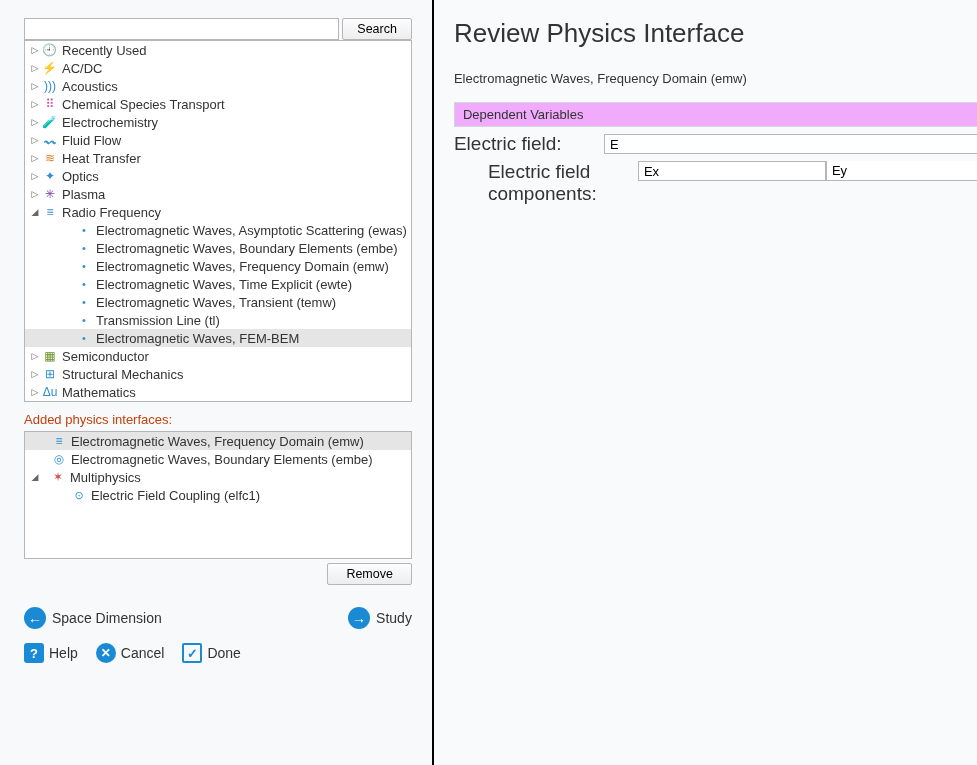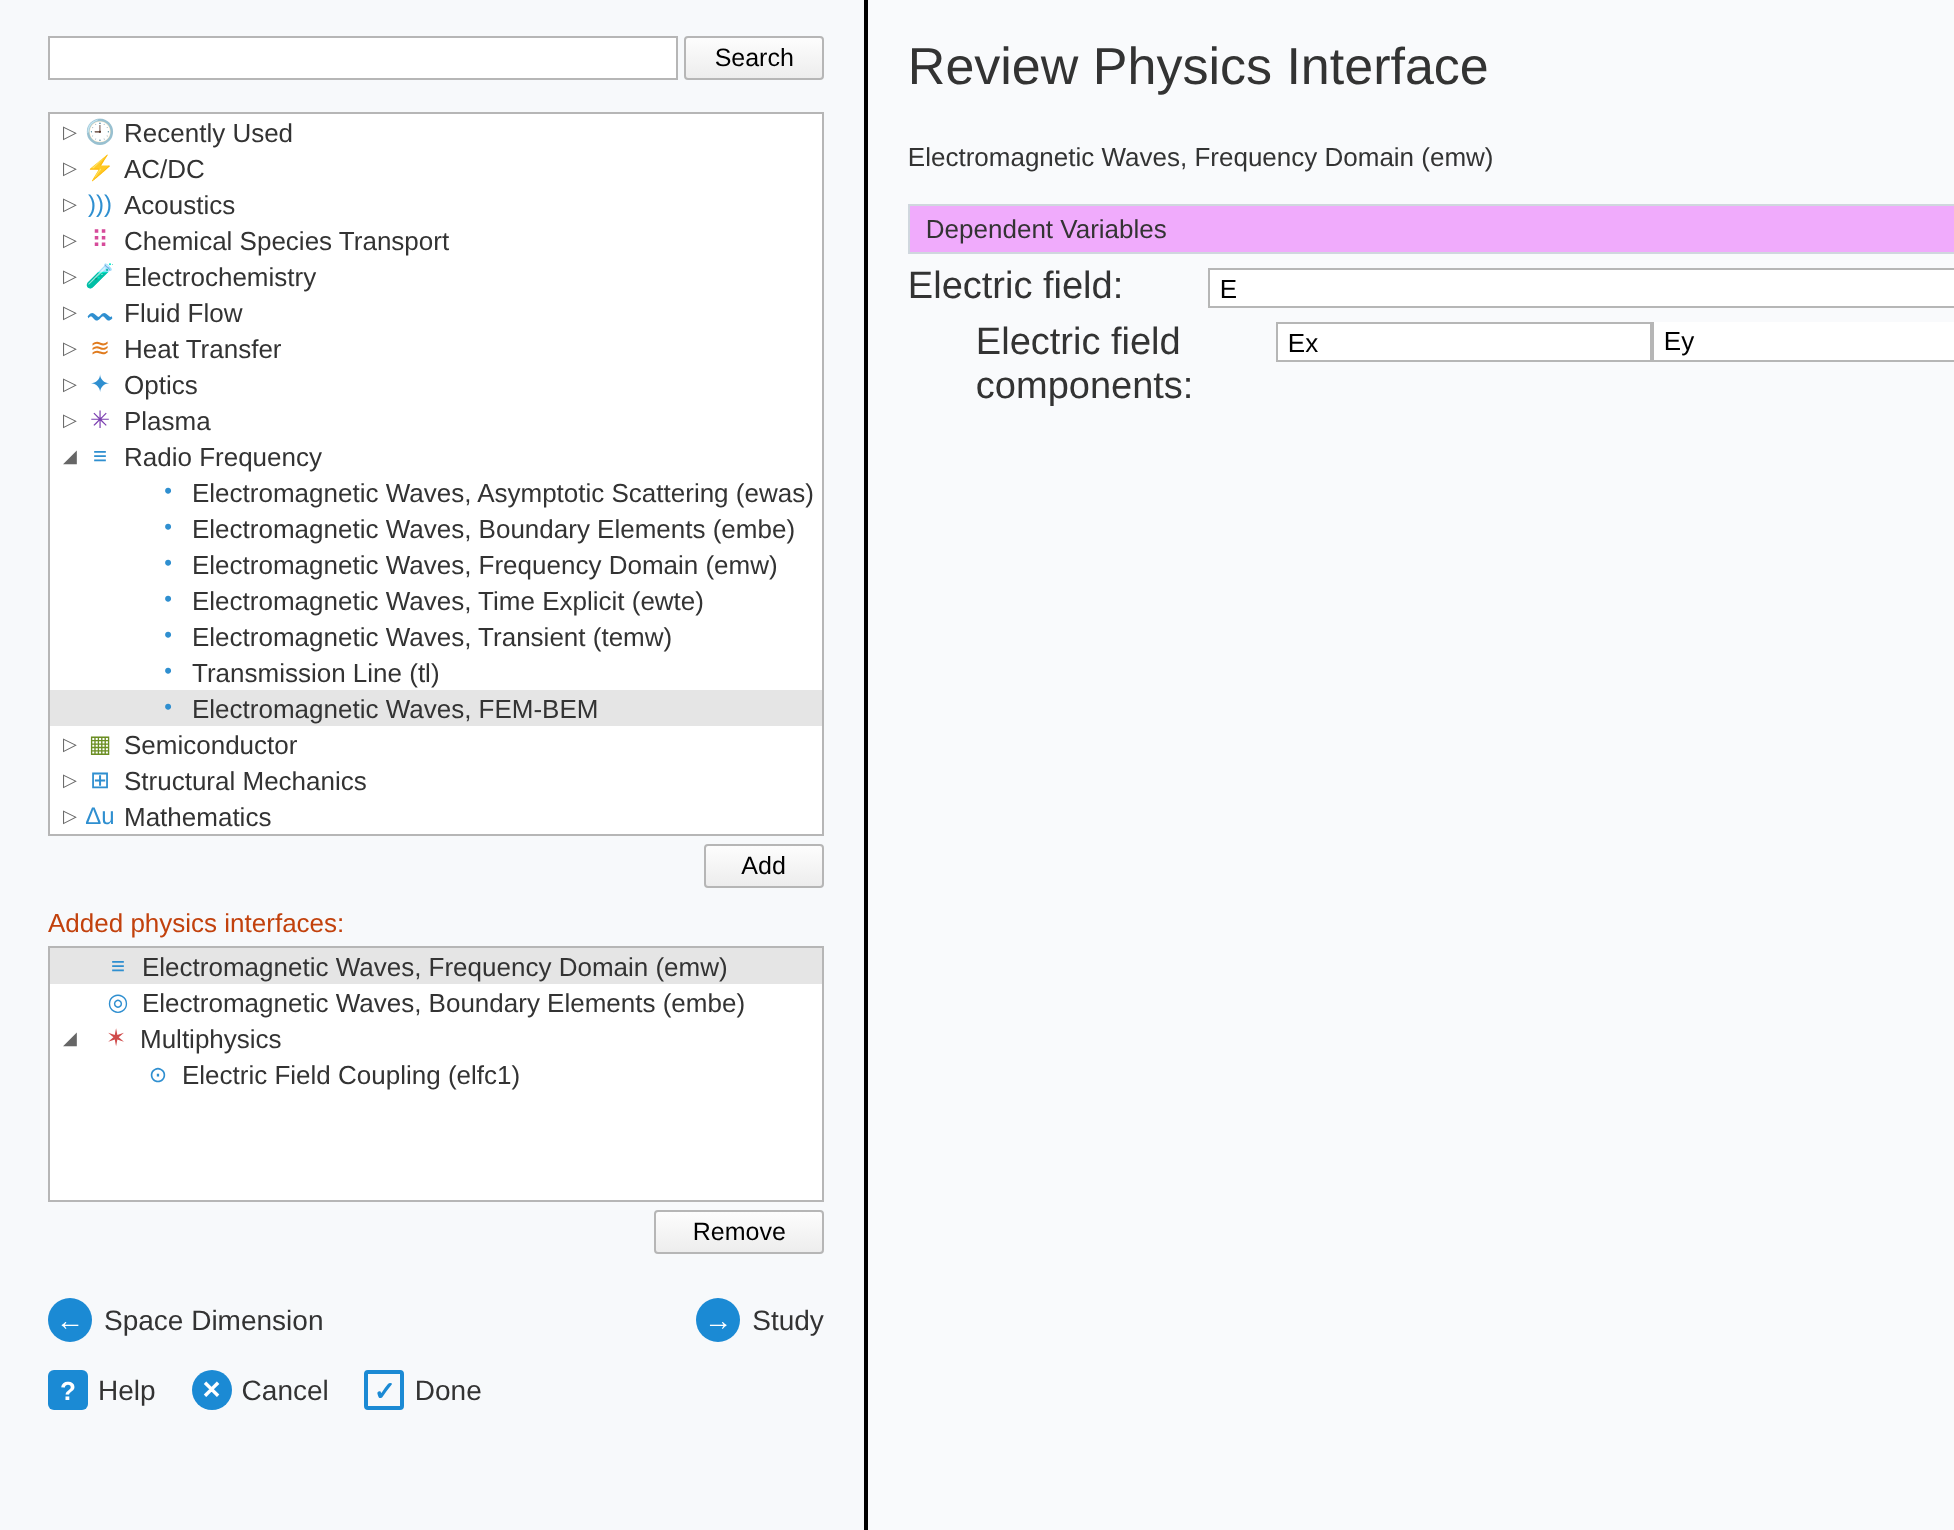--- a/index.html
+++ b/index.html
@@ -29,21 +29,21 @@
     background:#f9fafc;
   }
   h1.title {
     font-size: 26px;
     font-weight: 300;
     color: #333;
     margin-bottom: 22px;
   }
   .search-row {
     display: flex;
-    margin-bottom: 16px;
+    margin-bottom: 0;
   }
   .search-input {
     flex: 1;
     border: 1px solid #b6b6b6;
     background: #fff;
     height: 22px;
     padding: 2px 4px;
     font-size: 13px;
   }
   .search-btn {
@@ -305,23 +305,20 @@
           <span class="ticon ic-struct">⊞</span>
           <span>Structural Mechanics</span>
         </div>
         <div class="tree-row">
           <span class="expander">▷</span>
           <span class="ticon ic-math">Δu</span>
           <span>Mathematics</span>
         </div>
       </div>
 
-    <div class="btn-right-row">
-      <button class="std-btn">Add</button>
-    </div>
 
     <div class="section-label">Added physics interfaces:</div>
 
     <div class="added-box">
       <div class="tree-row selected">
         <span class="pad" style="width:22px"></span>
         <span class="ticon ic-rf">≡</span>
         <span>Electromagnetic Waves, Frequency Domain (emw)</span>
       </div>
       <div class="tree-row">

